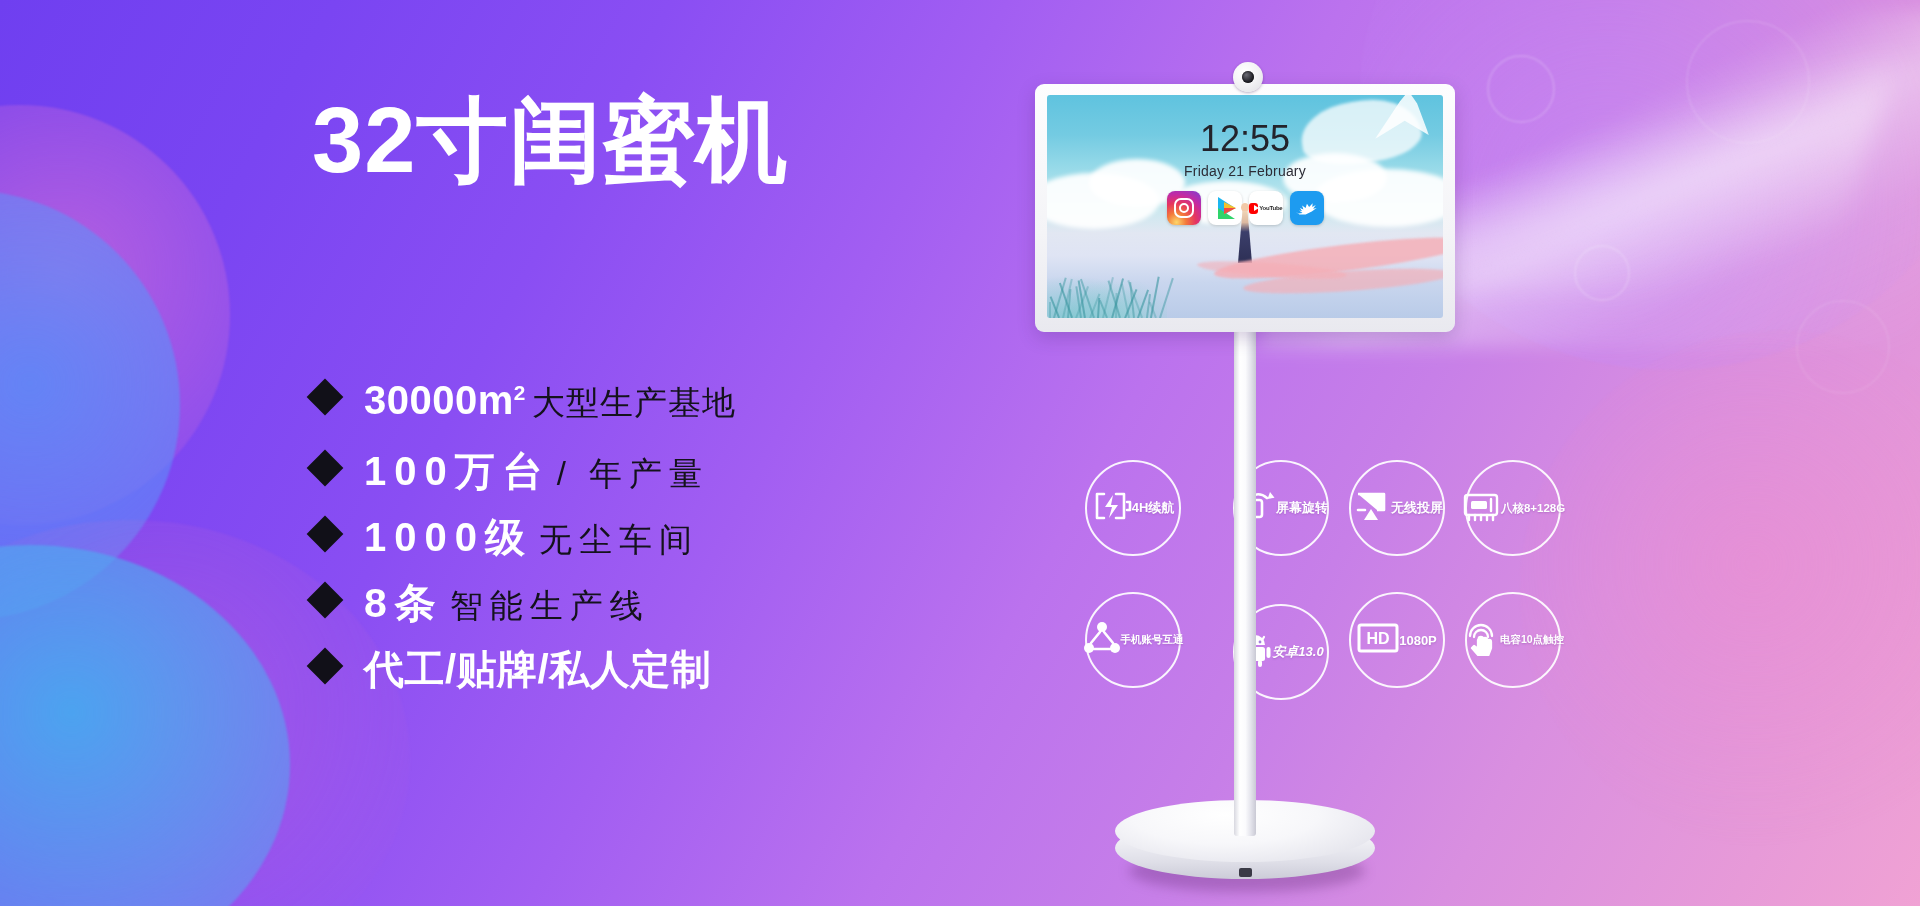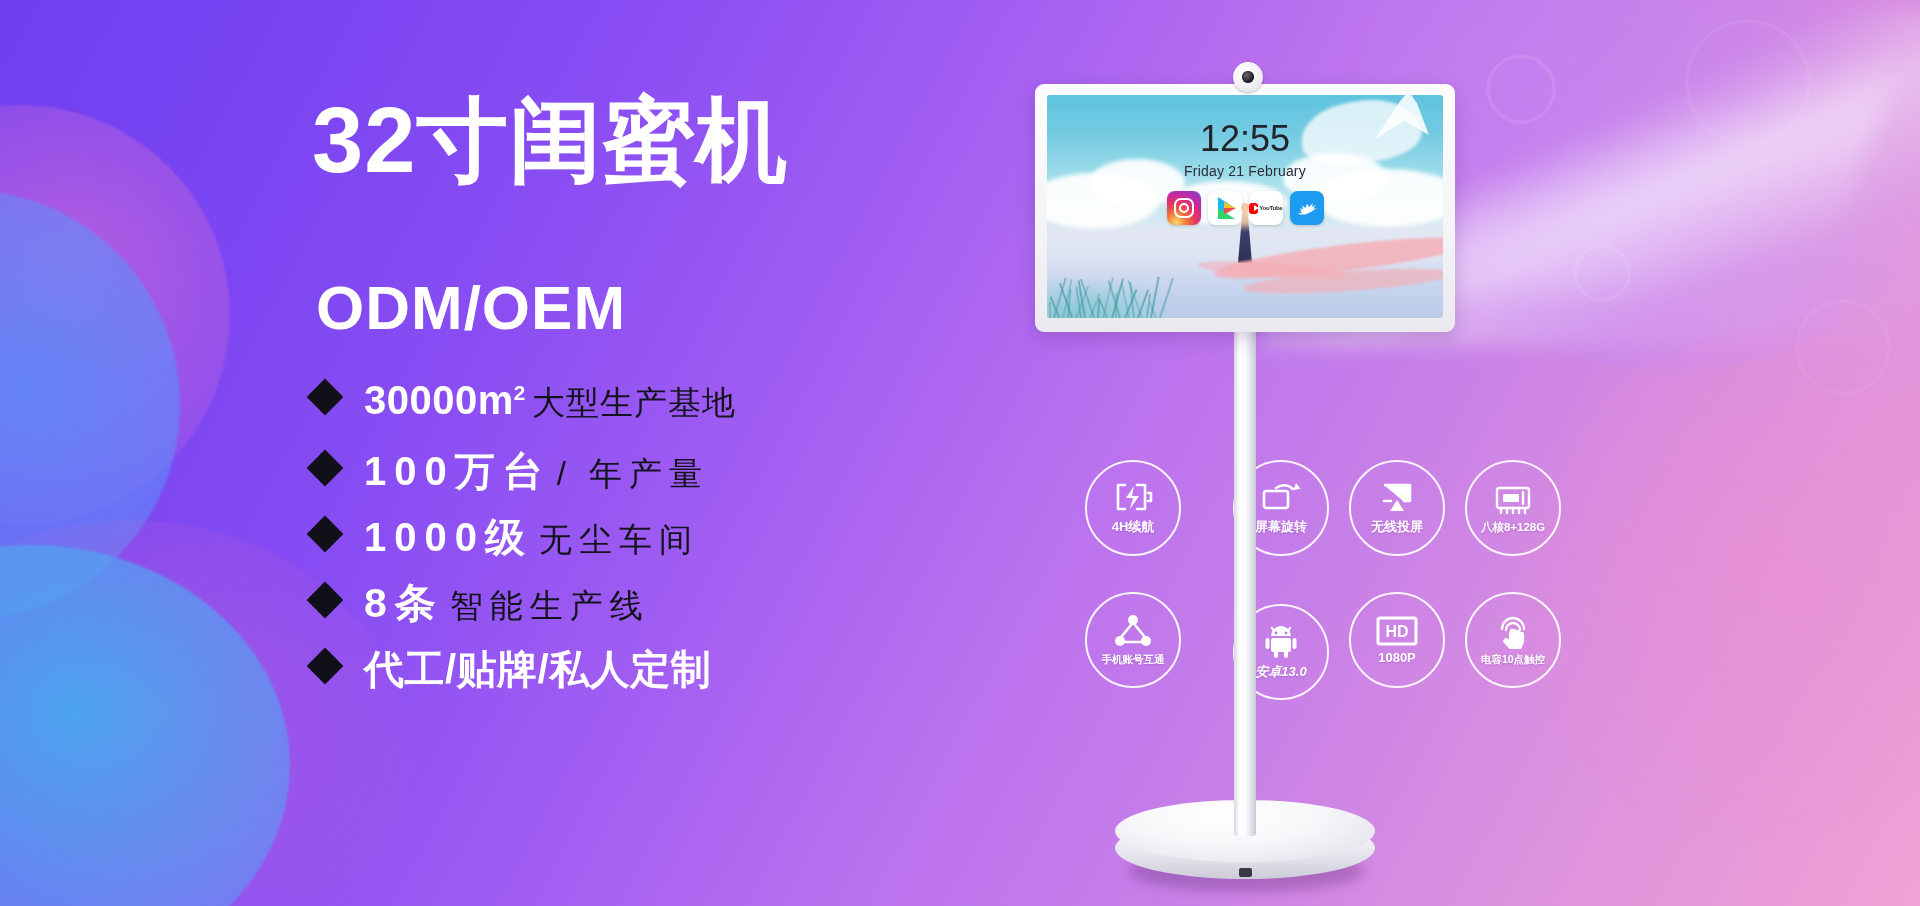--- a/index.html
+++ b/index.html
@@ -447,21 +447,21 @@
     position: absolute;
     left: 1085px; top: 460px;
     width: 580px; height: 262px;
   }
   .badge {
     position: absolute;
     width: 96px; height: 96px;
     border-radius: 50%;
     border: 2px solid rgba(255,255,255,0.92);
     display: flex;
-    flex-direction: column;
+    flex-direction: row;
     align-items: center;
     justify-content: center;
     box-sizing: border-box;
   }
   .badge .bi { margin-bottom: 4px; }
   .badge .bl {
     font-size: 13px;
     color: #ffffff;
     font-weight: 600;
     letter-spacing: 0px;
@@ -487,21 +487,20 @@
     <div class="ring ring-r1"></div>
     <div class="blob blob-pink-tl"></div>
     <div class="blob blob-blue-l"></div>
     <div class="blob blob-pink-bl"></div>
     <div class="blob blob-blue-bl"></div>
     <div class="blob blob-pink-r"></div>
   </div>
 
   <div class="left-col">
     <div class="headline">32寸闺蜜机</div>
-    <div class="odm">ODM/OEM</div>
     <div class="feature-list" id="feature-list">
         <div class="feature-row">
           <span class="diamond"></span>
           <span class="f-strong">30000m<sup>2</sup></span>
           <span class="f-sub">大型生产基地</span>
         </div>
         <div class="feature-row">
           <span class="diamond"></span>
           <span class="f-strong spaced">100万台</span>
           <span class="f-sub wide">/ 年产量</span>

